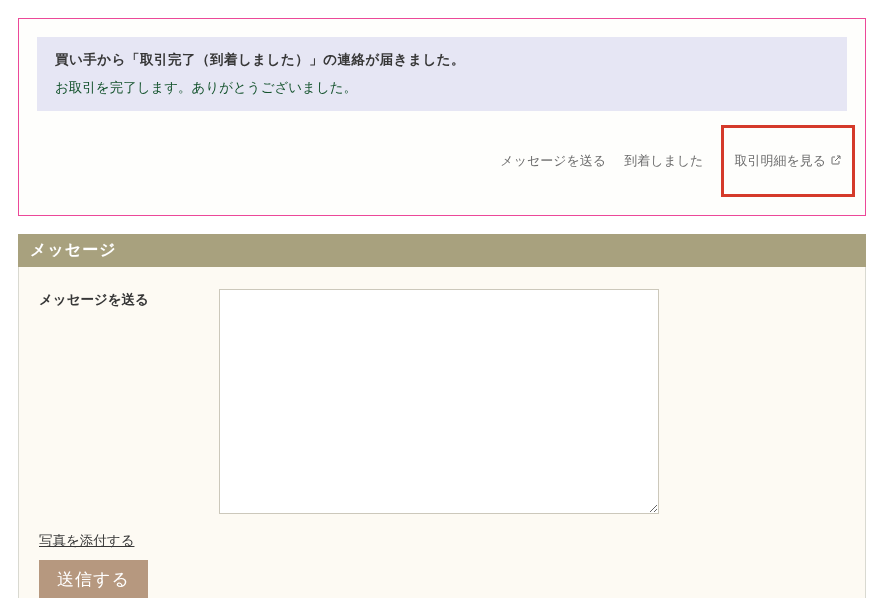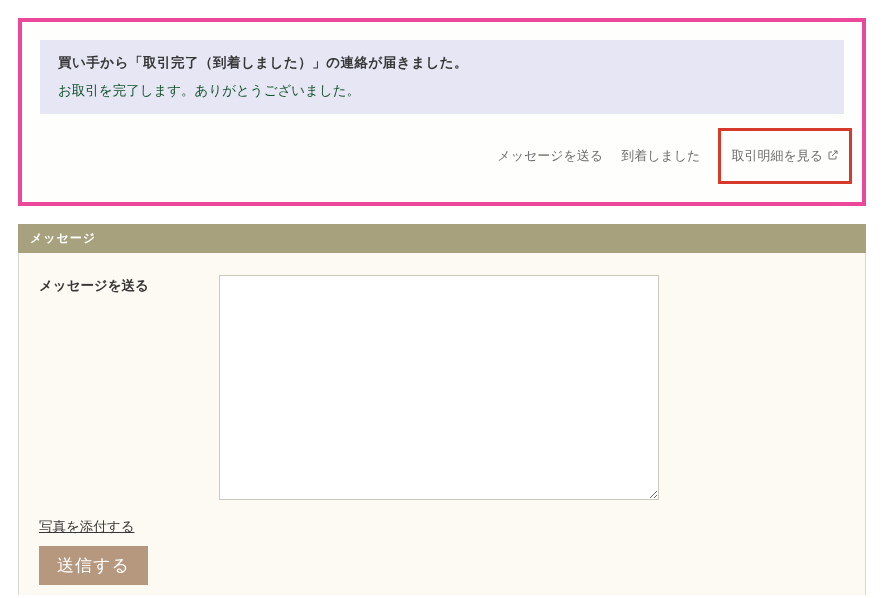--- a/index.html
+++ b/index.html
@@ -5,21 +5,21 @@
     * { box-sizing: border-box; margin: 0; padding: 0; }
     body {
       font-family: "Hiragino Kaku Gothic ProN", "Hiragino Sans", Meiryo, sans-serif;
       background: #ffffff;
       width: 884px;
       font-size: 13.5px;
       color: #373737;
     }
     .panel {
       margin: 18px;
-      border: 4px solid #ec4899;
+      border: 1px solid #ec4899;
       background: #fefefc;
       padding: 18px;
     }
     .notice {
       background: #e6e6f4;
       padding: 14px 18px;
     }
     .notice-title {
       font-weight: bold;
       letter-spacing: 0.5px;
@@ -38,33 +38,33 @@
       font-size: 13px;
     }
     .link {
       cursor: pointer;
       display: inline-flex;
       align-items: center;
       gap: 4px;
     }
     .highlight-box {
       border: 3px solid #d53a2a;
-      padding: 16px 10px;
+      padding: 24px 10px;
       margin-right: -8px;
     }
     .ext-icon {
       display: inline-block;
       vertical-align: middle;
     }
     .section-title {
       margin: 18px 18px 0 18px;
       background: #a8a17e;
       color: #ffffff;
       padding: 6px 12px;
-      font-size: 12px;
+      font-size: 16px;
       font-weight: bold;
       letter-spacing: 1px;
     }
     .form-area {
       margin: 0 18px 0 18px;
       border-left: 1px solid #d9d9d1;
       border-right: 1px solid #d9d9d1;
       background: #fdfaf3;
       padding: 22px 20px 10px 20px;
     }

